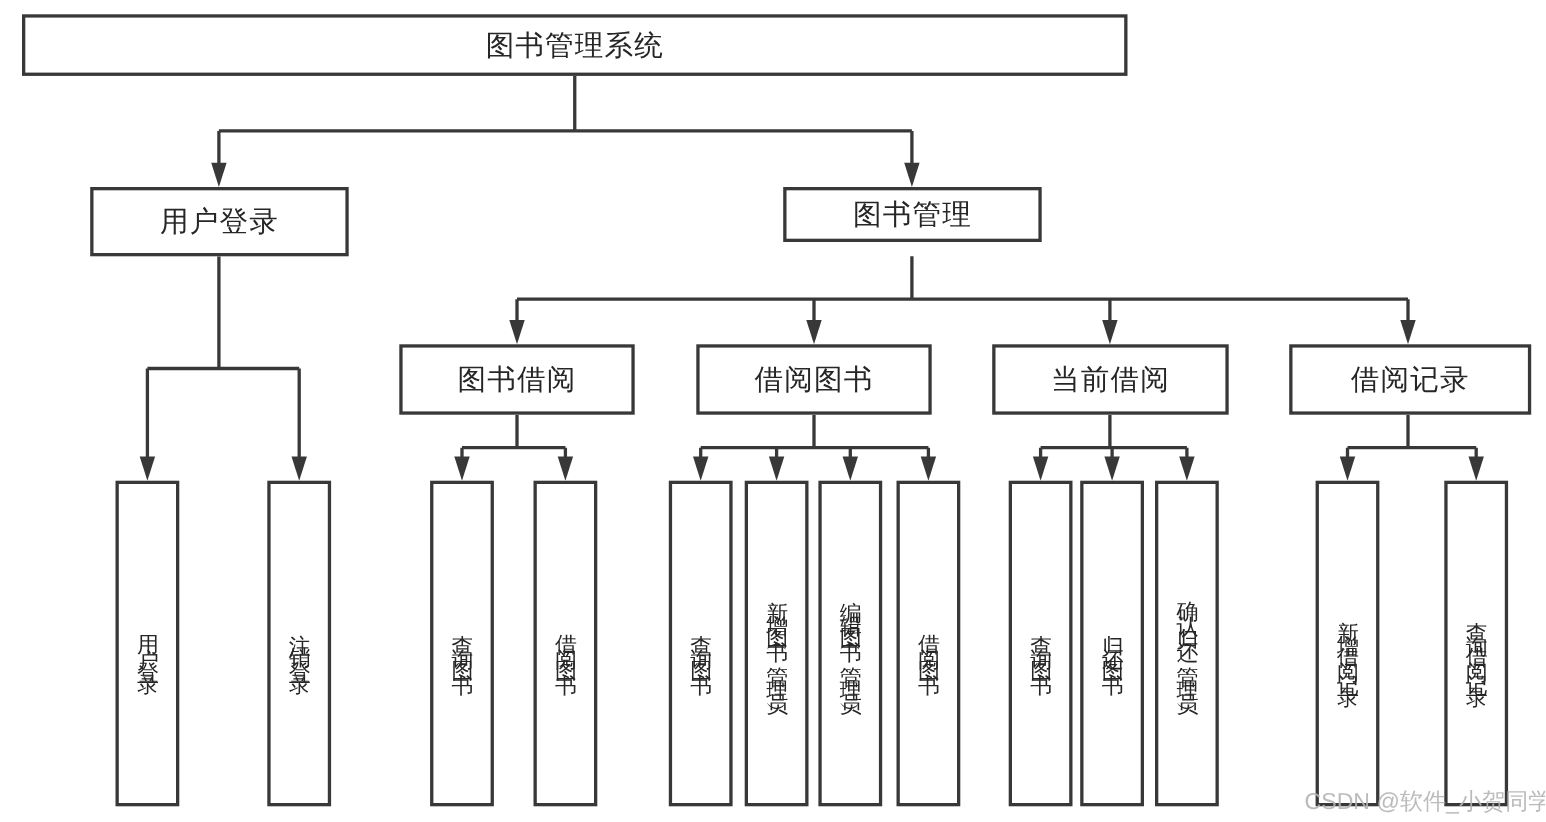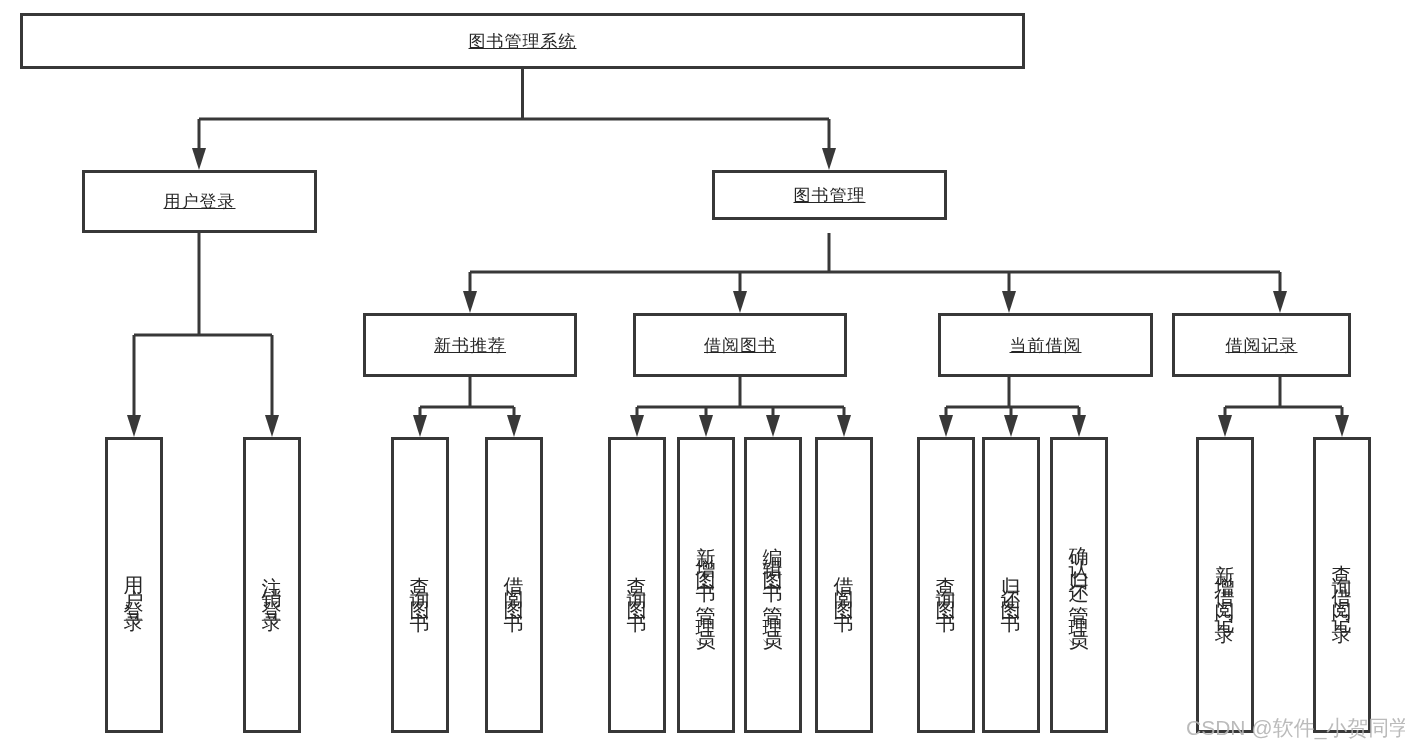--- a/index.html
+++ b/index.html
@@ -20,28 +20,28 @@
   .wires path{stroke:var(--line);stroke-width:3;fill:none;}
   .wires polygon{fill:var(--line);stroke:none;}
   .node{
     position:absolute;
     box-sizing:border-box;
     border:3px solid var(--line);
     background:#fff;
     display:flex;align-items:center;justify-content:center;
     color:var(--text);
   }
-  .hbox{font-size:17px;letter-spacing:1px;white-space:nowrap;text-decoration:underline;}
+  .hbox{font-size:26px;letter-spacing:1px;white-space:nowrap;}
   .root{left:20px;top:13px;width:1005px;height:56px;}
   .l2a{left:82px;top:170px;width:235px;height:63px;}
   .l2b{left:712px;top:170px;width:235px;height:50px;}
   .l3a{left:363px;top:313px;width:214px;height:64px;}
   .l3b{left:633px;top:313px;width:214px;height:64px;}
-  .l3c{left:902px;top:313px;width:215px;height:64px;margin-left:36px;}
-  .l3d{left:1172px;top:313px;width:179px;height:64px;}
+  .l3c{left:902px;top:313px;width:215px;height:64px;}
+  .l3d{left:1172px;top:313px;width:220px;height:64px;}
   .vbox{top:437px;width:58px;height:296px;}
   .vtext{
     writing-mode:vertical-rl;
     text-orientation:mixed;
     font-size:20px;
     letter-spacing:12px;
     line-height:1;
     color:var(--text);
   }
   .g1a{left:105px;} .g1b{left:243px;}
@@ -98,21 +98,21 @@
     <path d="M1280 377 V407 M1225 407 H1342 M1225 407 V417 M1342 407 V417"></path>
     <polygon points="1218,415 1232,415 1225,437"></polygon>
     <polygon points="1335,415 1349,415 1342,437"></polygon>
   </svg>
 
   <div class="node hbox root">图书管理系统</div>
 
   <div class="node hbox l2a">用户登录</div>
   <div class="node hbox l2b">图书管理</div>
 
-  <div class="node hbox l3a">新书推荐</div>
+  <div class="node hbox l3a">图书借阅</div>
   <div class="node hbox l3b">借阅图书</div>
   <div class="node hbox l3c">当前借阅</div>
   <div class="node hbox l3d">借阅记录</div>
 
   <div class="node vbox g1a">
     <span class="vtext">用户登录</span>
   </div>
   <div class="node vbox g1b">
     <span class="vtext">注销登录</span>
   </div>

